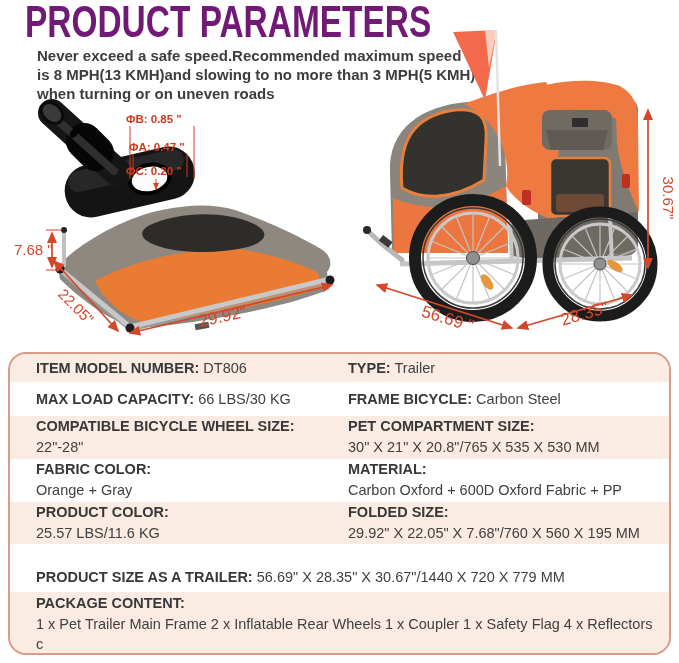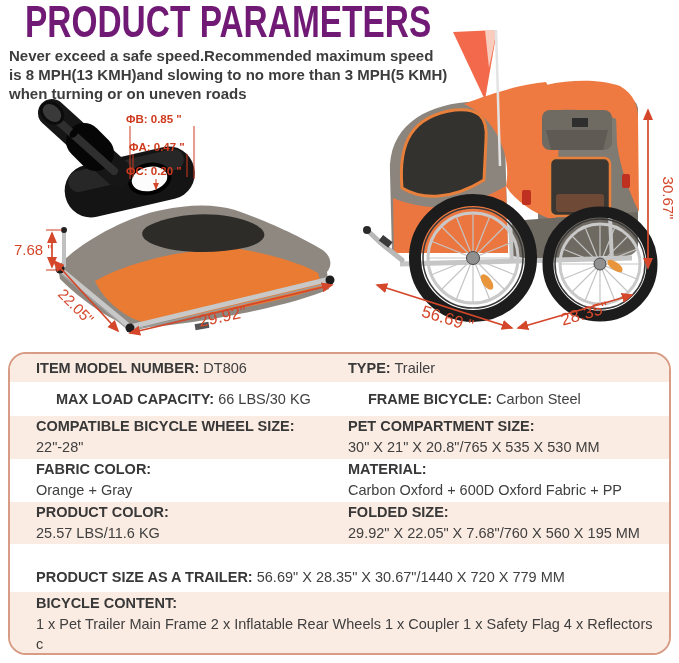--- a/index.html
+++ b/index.html
@@ -7,21 +7,21 @@
     position:relative;width:679px;height:663px;overflow:hidden;background:#fff;
     font-family:"Liberation Sans",sans-serif;color:#3c3c3c;
   }
   
   .title{
     position:absolute;left:25px;top:0;margin:0;line-height:1.0;
     font-size:44px;font-weight:bold;color:#701a75;white-space:nowrap;
   }
   .title-inner{display:inline-block;transform:scaleX(0.76);transform-origin:left center;letter-spacing:0px;}
   .warning{
-    position:absolute;left:9px;top:46px;font-size:15px;font-weight:bold;
+    position:absolute;left:37px;top:46px;font-size:15px;font-weight:bold;
     color:#3d3d3d;line-height:19px;
   }
   
   .coupler-svg{position:absolute;left:22px;top:93px;}
   .folded-svg{position:absolute;left:0px;top:203px;}
   .trailer-svg{position:absolute;left:360px;top:16px;}
   svg text.dimtext{fill:#d4472a;font-family:"Liberation Sans",sans-serif;font-size:15px;}
   svg text.dimtext.big{font-size:17px;}
   svg text.dimsmall{fill:#cf3a1e;font-family:"Liberation Sans",sans-serif;font-size:11.5px;font-weight:bold;}
   svg .dimline{stroke:#d4472a;stroke-width:1.7;fill:none;}
@@ -33,21 +33,21 @@
     overflow:hidden;background:#fff;display:flex;flex-direction:column;
     font-size:14.5px;color:#404040;
   }
   .row{display:flex;align-items:center;}
   .row.peach{background:#fbece3;}
   .row .c1{width:312px;padding-left:26px;flex:none;}
   .row .c2{flex:1;padding-right:8px;}
   .row b{color:#383838;}
   .stacked .cell-label{display:block;line-height:21px;}
   .stacked .cell-value{display:block;line-height:21px;}
-  .r-h31{height:31px;} .r-h37{height:37px;padding-left:20px;} .r-h46{height:46px;}
+  .r-h31{height:31px;} .r-h37{height:37px;} .r-h46{height:46px;}
   .r-h47{height:47px;} .r-h45{height:45px;} .r-h32{height:32px;margin-top:19px;} .r-h61{height:61px;}
   .full{display:block;padding-left:26px;padding-right:14px;}
   .full .pkg-line{line-height:20px;}
   .full .pkg-label{line-height:21px;padding-top:1px;}
   .vcenter{display:flex;align-items:center;}
 </style>
 </head>
 <body>
 
 <div class="page">
@@ -251,20 +251,20 @@
     </div>
 
     <div class="row r-h32">
       <div class="full vcenter" style="padding-left:26px;">
         <span><b>PRODUCT SIZE AS A TRAILER:</b> <span>56.69" X 28.35" X 30.67"/1440 X 720 X 779 MM</span></span>
       </div>
     </div>
 
     <div class="row peach r-h61" style="align-items:flex-start;">
       <div class="full">
-        <b class="pkg-label" style="display:block;">BICYCLE CONTENT:</b>
+        <b class="pkg-label" style="display:block;">PACKAGE CONTENT:</b>
         <div class="pkg-line">1 x Pet Trailer Main Frame 2 x Inflatable Rear Wheels 1 x Coupler 1 x Safety Flag 4 x Reflectors c</div>
         <div class="pkg-line">2 x Wheel Axles 1 x Towing Bar 4 x Screws 1 x Wrench 1 x User Manual</div>
       </div>
     </div>
 
   </div>
 </div>
 
 </body></html>

